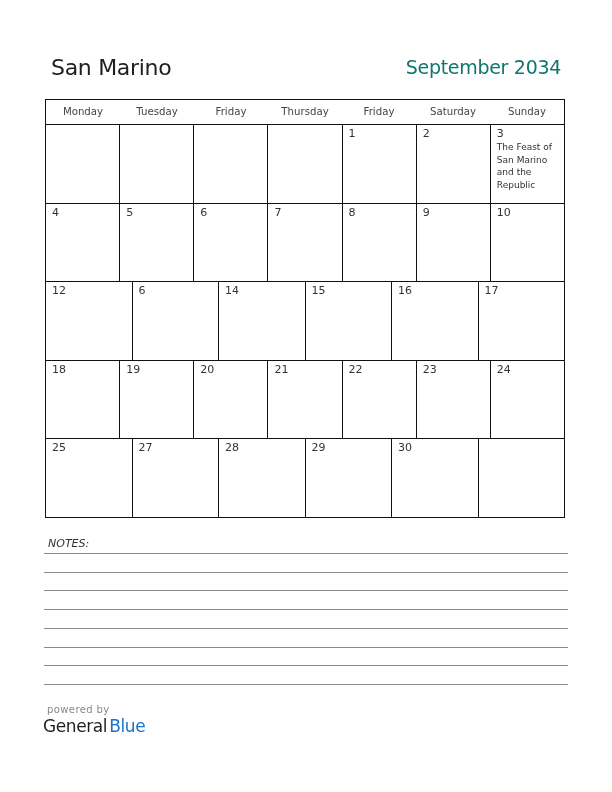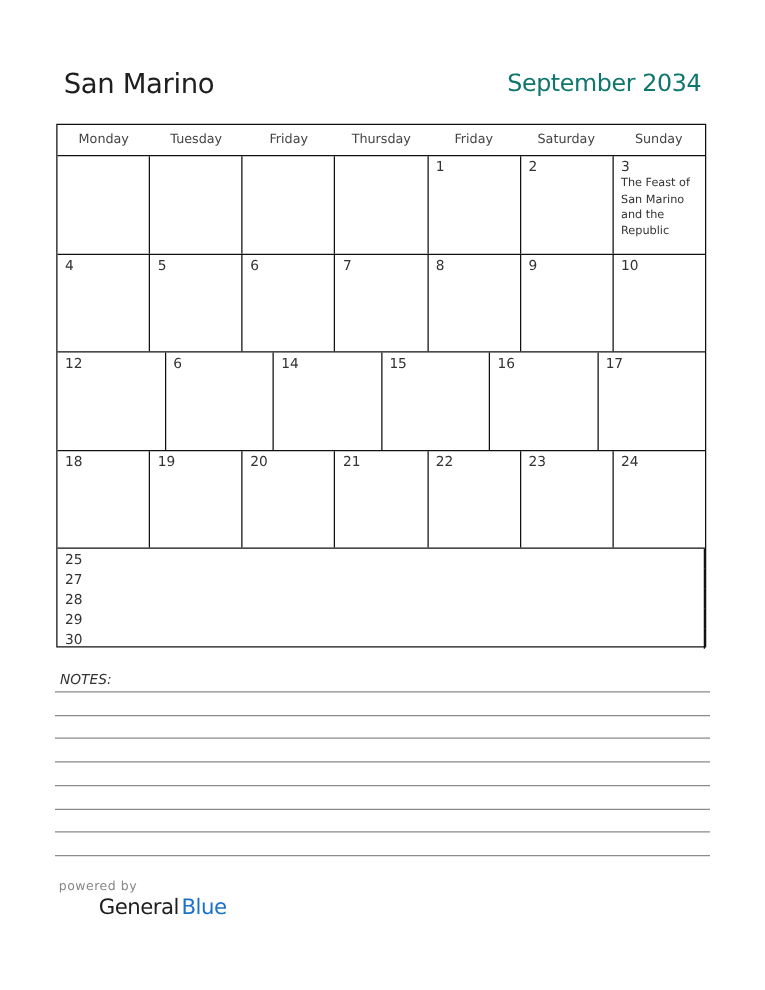--- a/index.html
+++ b/index.html
@@ -5,29 +5,29 @@
   html, body { margin:0; padding:0; background:#ffffff; }
   body { width:612px; height:792px; position:relative; overflow:hidden;
          font-family:"DejaVu Sans", sans-serif; color:#222; }
   .title-left { position:absolute; left:51px; top:55px; font-size:22px; color:#1f1f1f; letter-spacing:-0.3px;text-align:center; }
   .title-right { position:absolute; right:51px; top:56px; font-size:19px; color:#0f766e; letter-spacing:-0.3px; }
   .cal { position:absolute; left:45px; top:99px; width:520px; border:1.3px solid #111;
          box-sizing:border-box; }
   .hdr { display:flex; height:24px; border-bottom:1.3px solid #111; }
   .hdr div { flex:1; text-align:center; font-size:10.2px; line-height:24px; color:#444; }
   .row { display:flex; height:77.6px; border-bottom:1.3px solid #111; }
-  .row:last-child { border-bottom:none;flex-direction:column; }
+  .row:last-child { border-bottom:none; }
   .cell { flex:1; border-right:1.3px solid #111; box-sizing:border-box; padding:2px 0 0 6px; }
   .cell:last-child { border-right:none; }
   .num { font-size:11px; color:#333; line-height:14px; }
   .hol { font-size:9px; color:#333; line-height:12.5px; margin-top:0px; padding-right:4px; }
   .notes-label { position:absolute; left:48px; top:537px; font-size:11px; color:#333;font-style:italic; }
   .line { position:absolute; left:44px; width:524px; height:0; border-top:1.2px solid #8a8a8a; }
   .powered { position:absolute; left:47px; top:704px; font-size:10px; color:#888; letter-spacing:0.4px; }
-  .brand { position:absolute; left:43px; top:716px; font-size:17px; letter-spacing:-0.4px;margin-left:36px; }
+  .brand { position:absolute; left:43px; top:716px; font-size:17px; letter-spacing:-0.4px; }
   .brand .g { color:#1e1e1e; }
   .brand .b { color:#1b73c9; margin-left:2px; }
 </style>
 </head>
 <body>
 
 <div class="title-left">San Marino</div>
 <div class="title-right">September 2034</div>
 
 <div class="cal">

